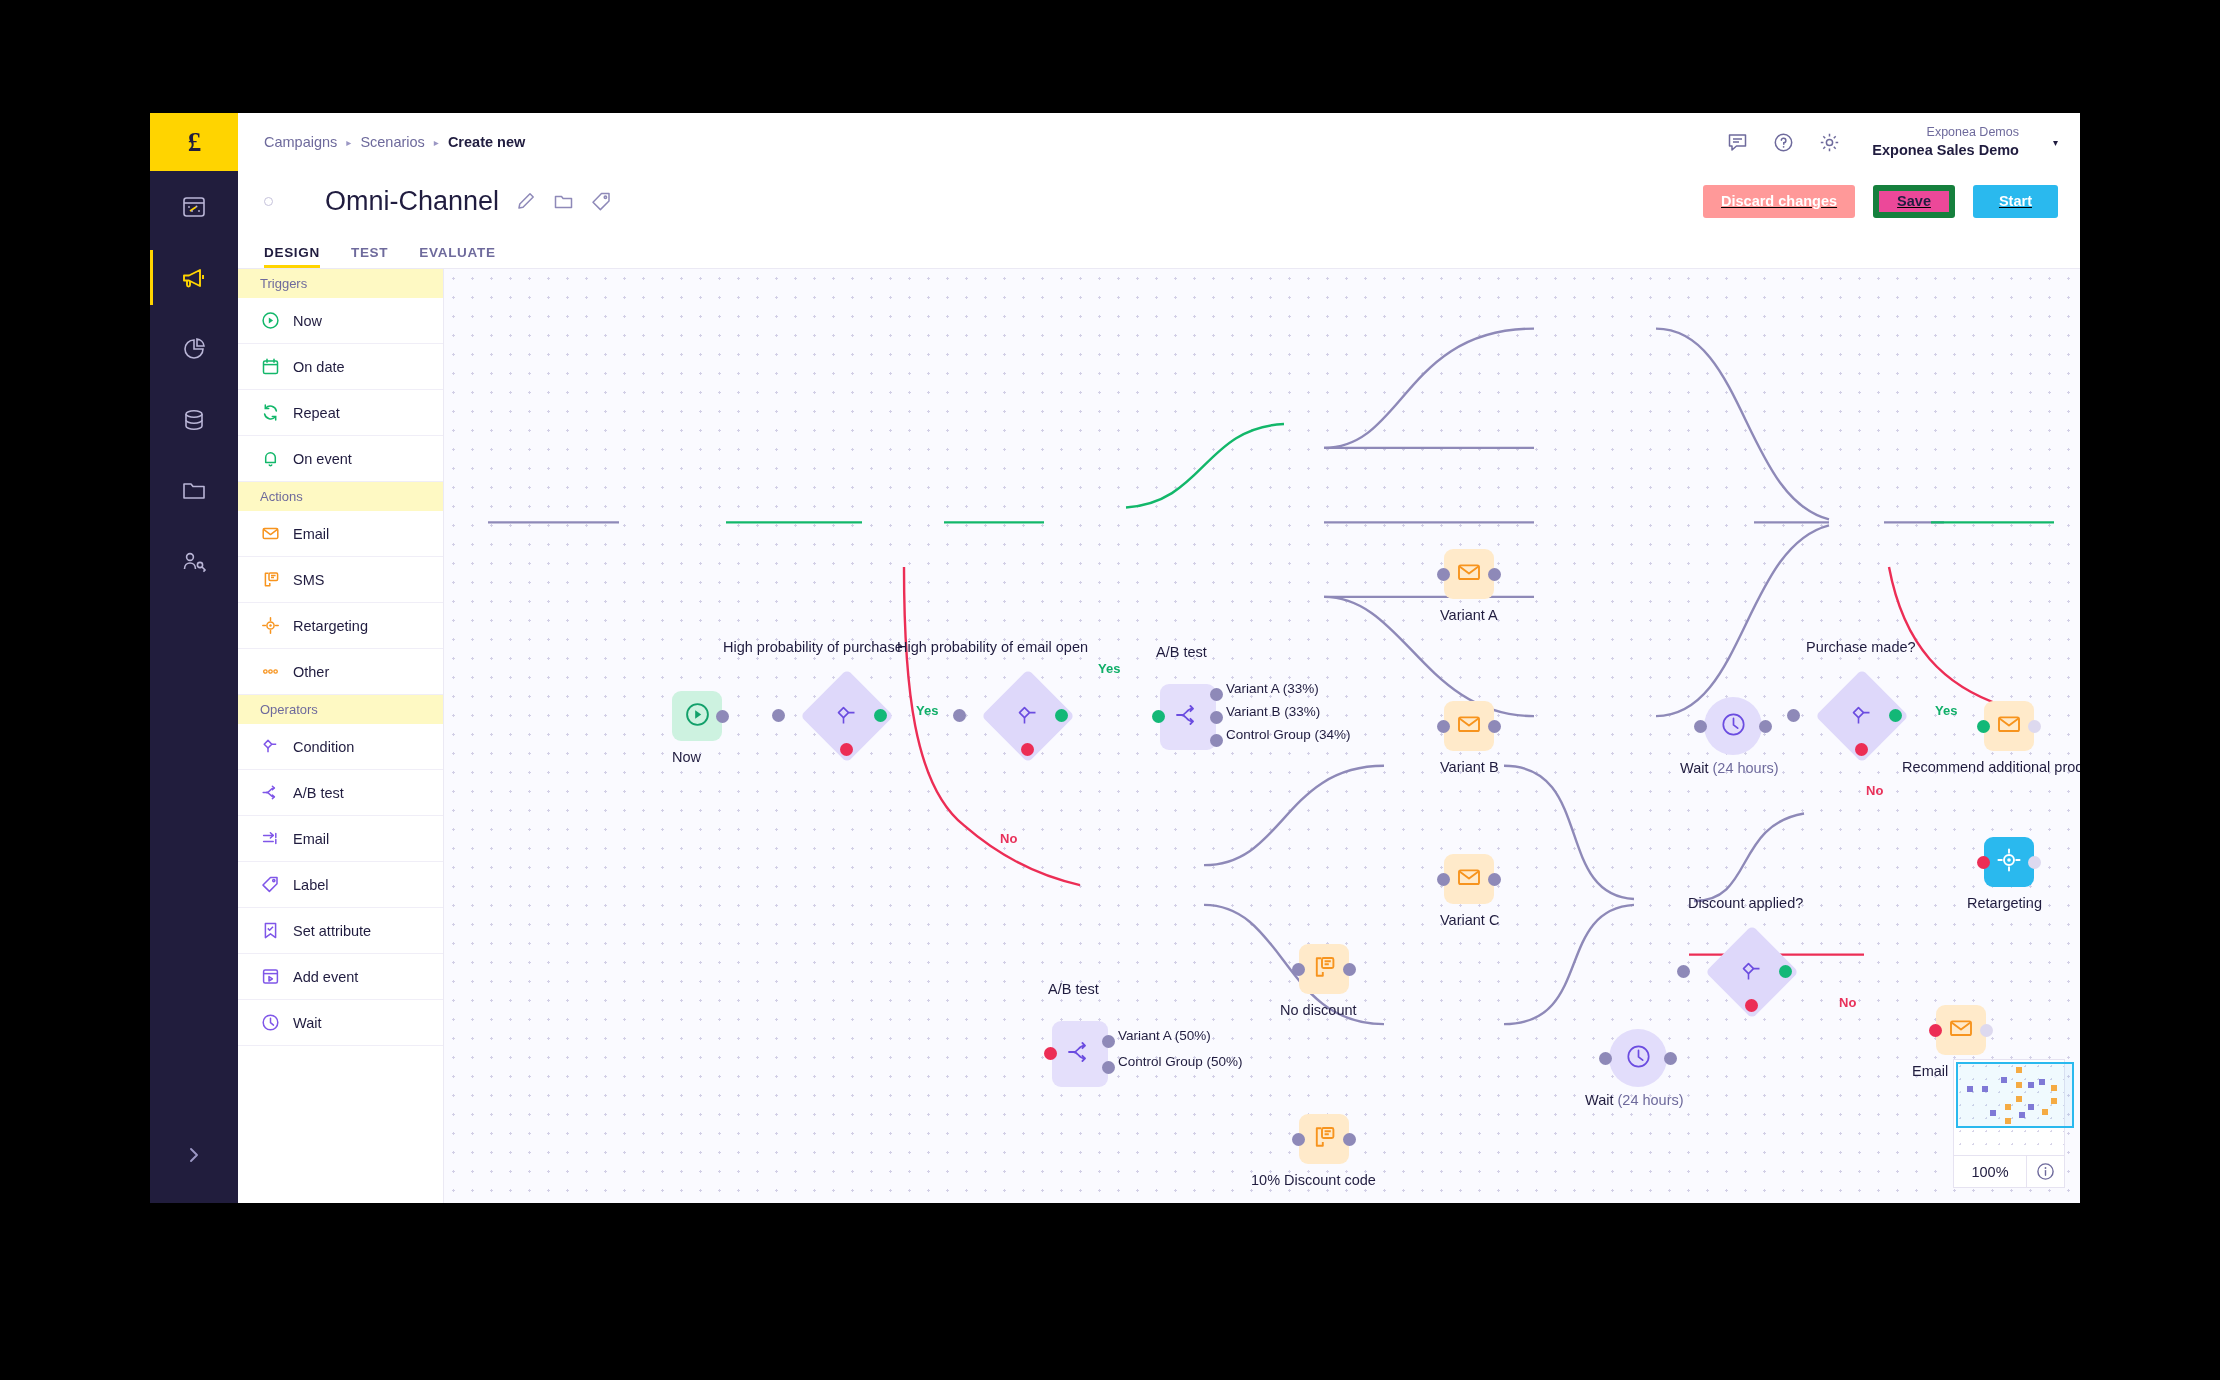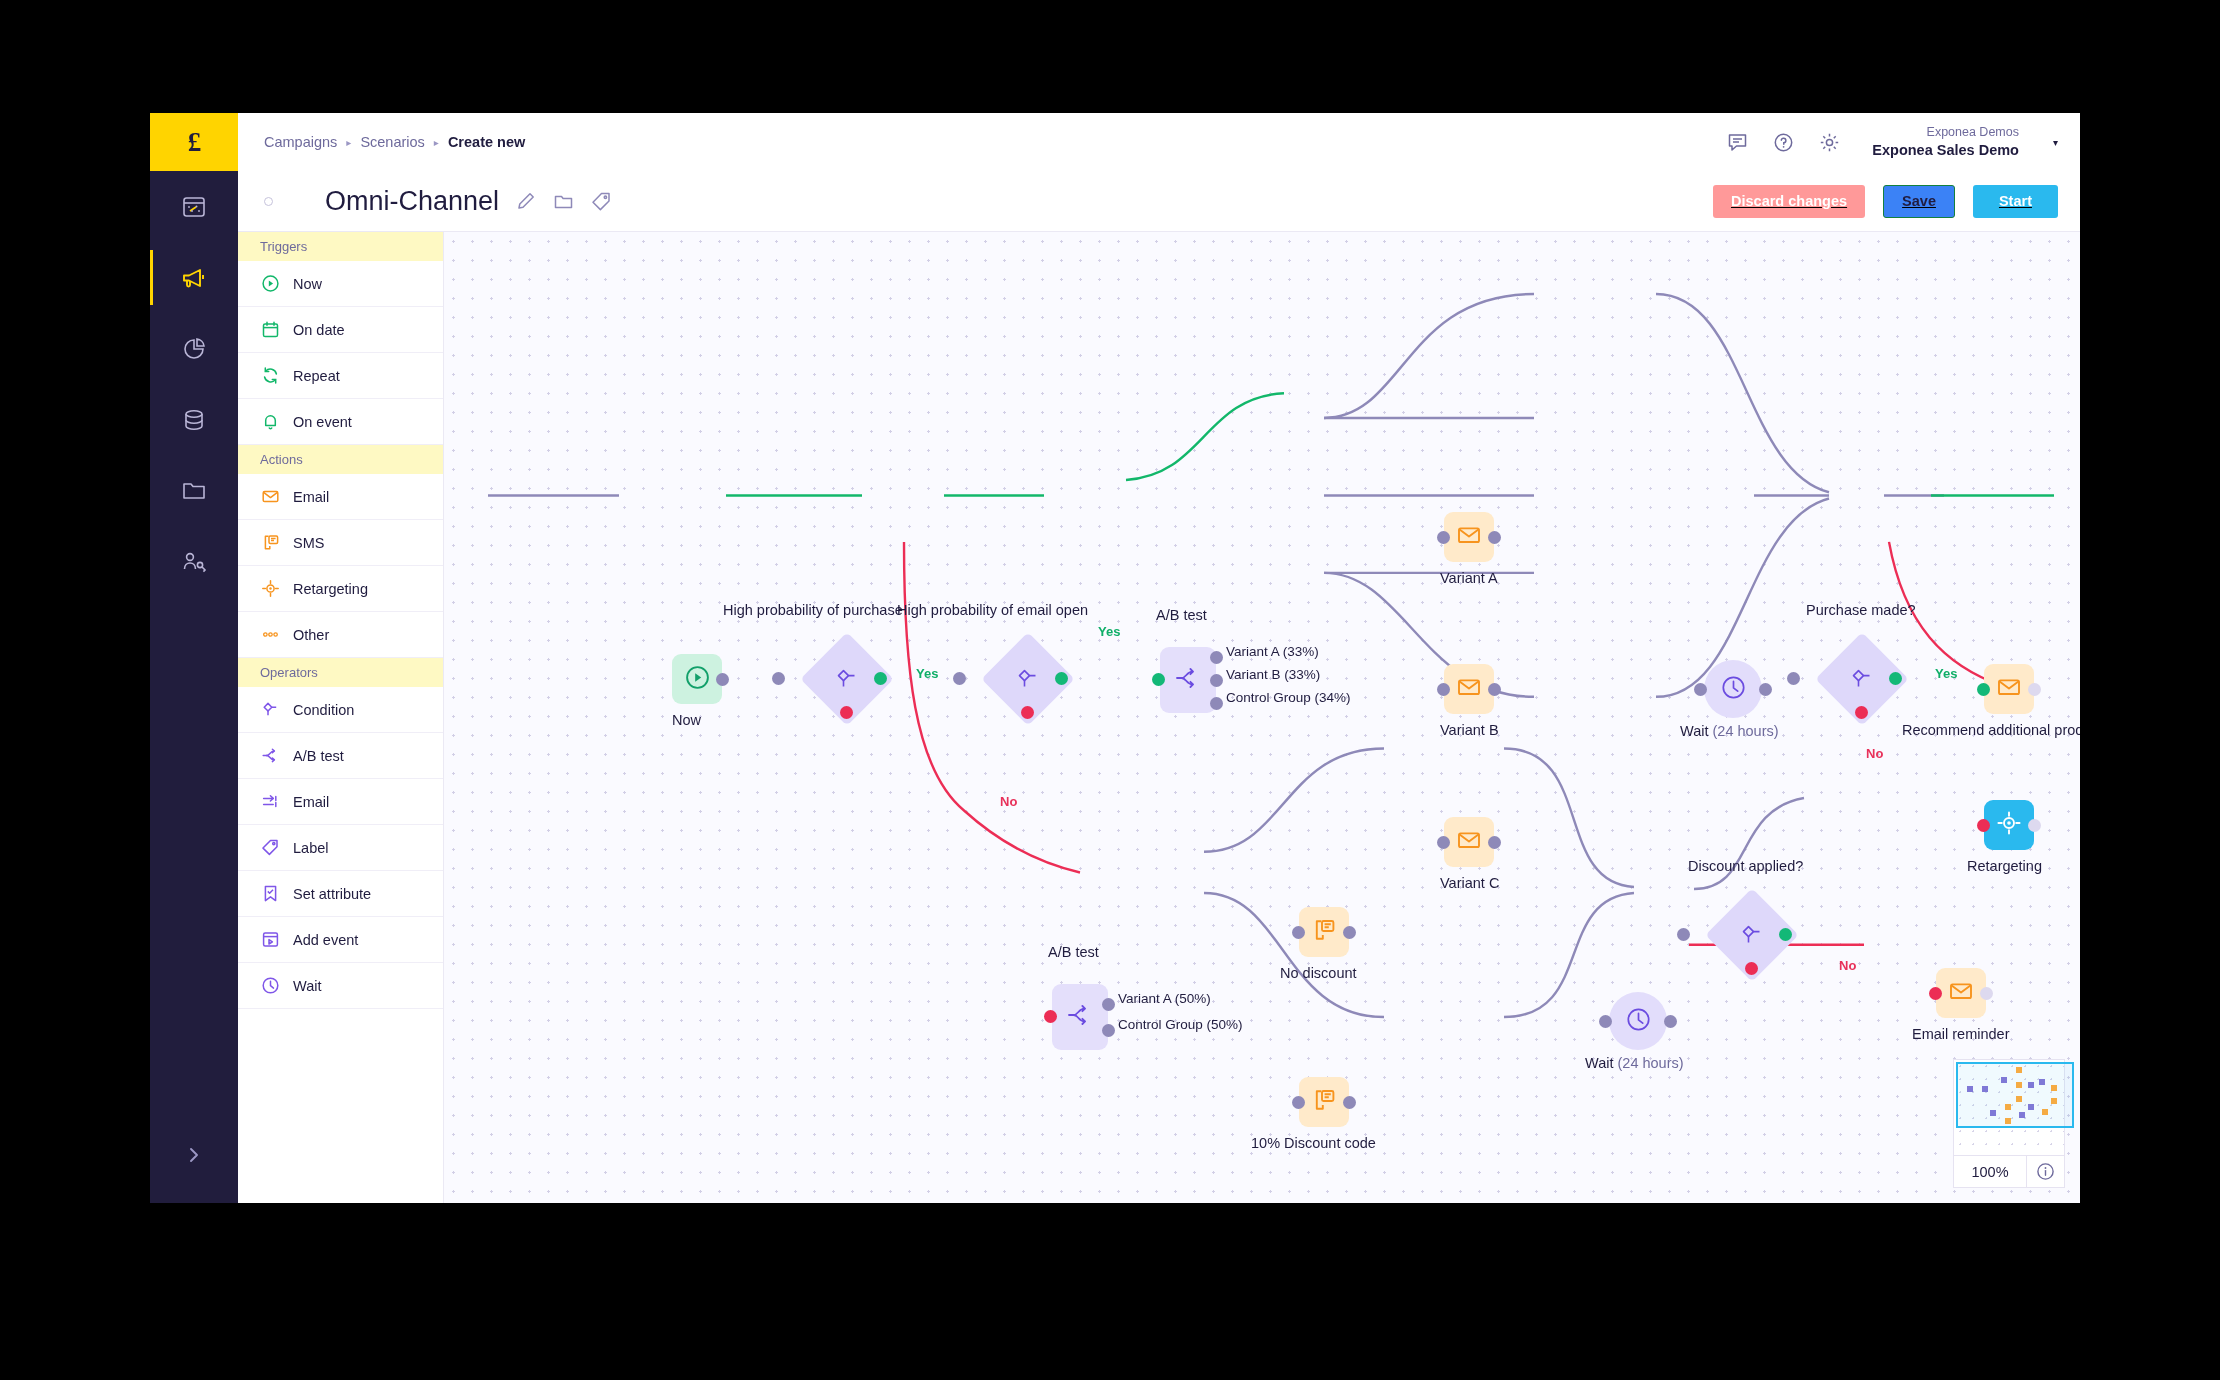--- a/index.html
+++ b/index.html
@@ -53,21 +53,21 @@
 
   
   #titlerow { height:60px; display:flex; align-items:center; padding:0 22px 0 26px; }
   #titledot { width:9px; height:9px; border:1.5px solid #c6c3dc; border-radius:50%; margin-right:16px; }
   #title { font-size:27px; color:#201c3f; font-weight:normal;margin-left:36px; }
   #titlerow .t-icon { margin-left:17px; display:flex; align-items:center; }
   #actions { margin-left:auto; display:flex; align-items:center; gap:18px;text-decoration:underline; }
   .btn { height:33px; border-radius:3px; font-size:14.5px; display:flex; align-items:center;
          justify-content:center; padding:0 18px; font-weight:bold; }
   #btn-discard { background:#f99; color:#fff; }
-  #btn-save { background:#3b82f6; color:#201c3f; border:1px solid #15803d; }
+  #btn-save { background:#ec4899; color:#201c3f; border:6px solid #15803d; }
   #btn-start { background:#2ab9ee; color:#fff; padding:0 26px; }
 
   
   #tabs { height:37px; display:flex; align-items:flex-end; padding-left:26px; gap:31px; }
   .tab { font-size:13.5px; letter-spacing:.7px; color:#6e6a9c; padding-bottom:8px; position:relative; font-weight:bold;}
   .tab.active { color:#201c3f; }
   .tab.active::after { content:""; position:absolute; left:0; right:0; bottom:0; height:3px; background:#ffd400; }
 
   
   #body { flex:1; display:flex; border-top:1px solid #ebe9f4; min-height:0; }
@@ -264,20 +264,25 @@
         </svg>
       </span>
 
       <div id="actions">
         <div class="btn" id="btn-discard">Discard changes</div>
         <div class="btn" id="btn-save">Save</div>
         <div class="btn" id="btn-start">Start</div>
       </div>
     </div>
 
+    <div id="tabs">
+      <div class="tab active">DESIGN</div>
+      <div class="tab">TEST</div>
+      <div class="tab">EVALUATE</div>
+    </div>
 
     <div id="body">
 
       <div id="panel">
 
         <div class="grp-head">Triggers</div>
         <div class="p-item">
           <span class="pi-ico">
             <svg width="19" height="19" viewBox="0 0 19 19" fill="none" stroke="#12b76a" stroke-width="1.5">
               <circle cx="9.5" cy="9.5" r="7.4"></circle>

